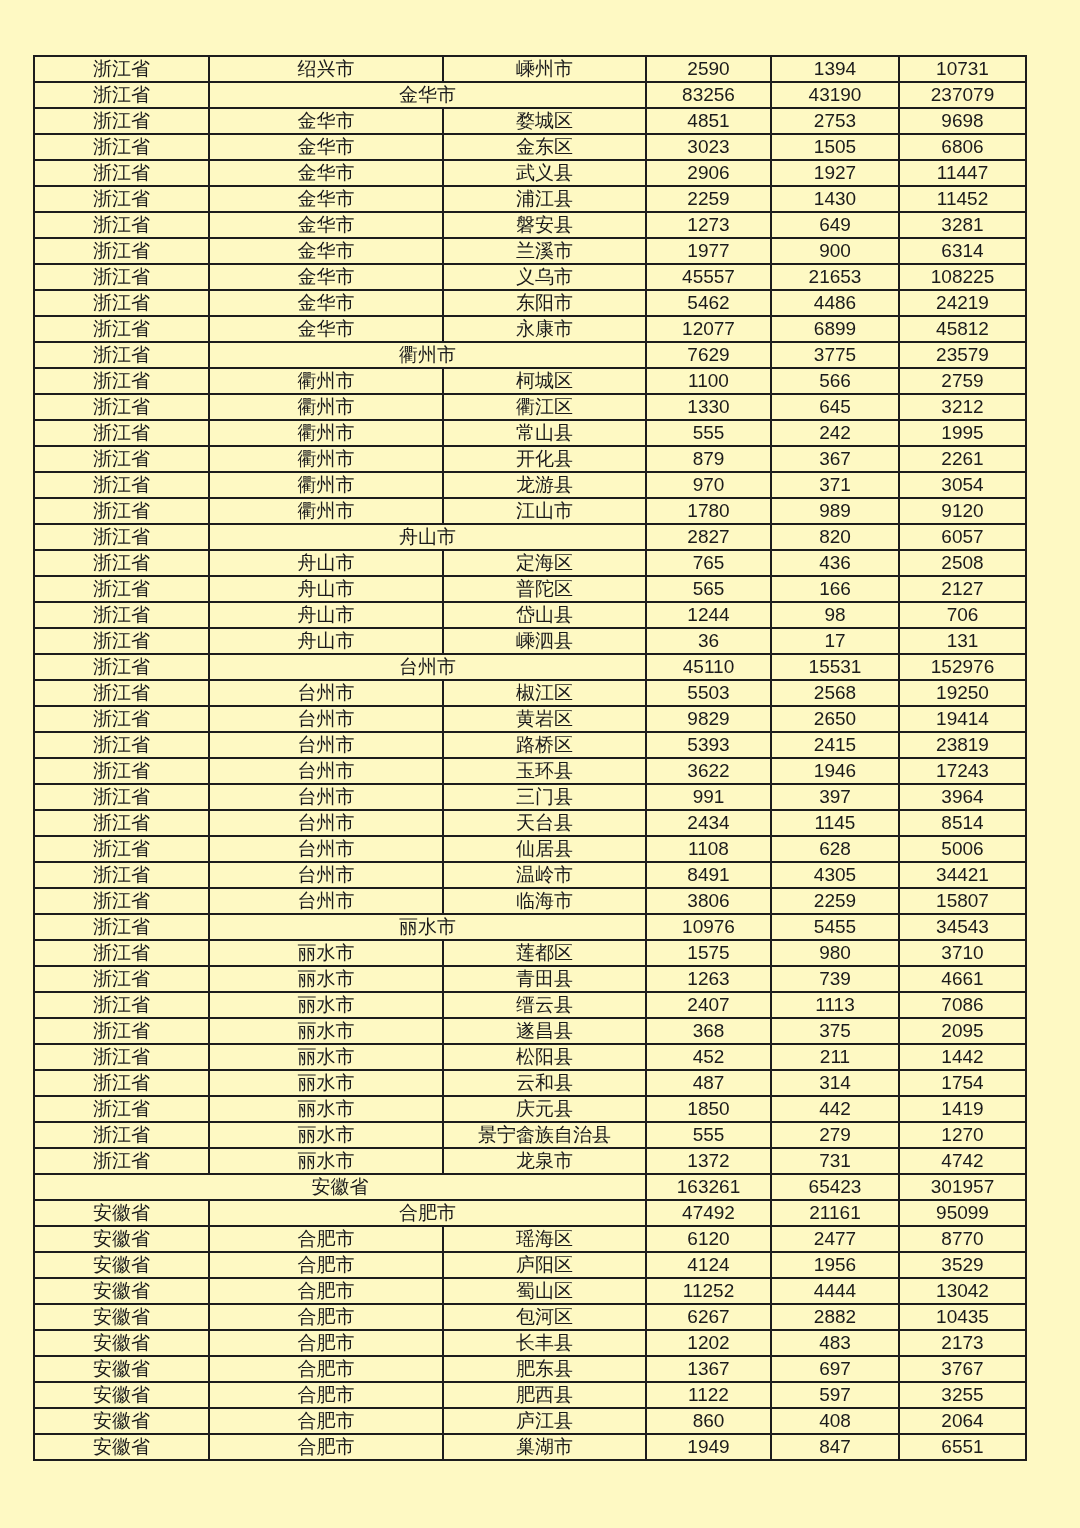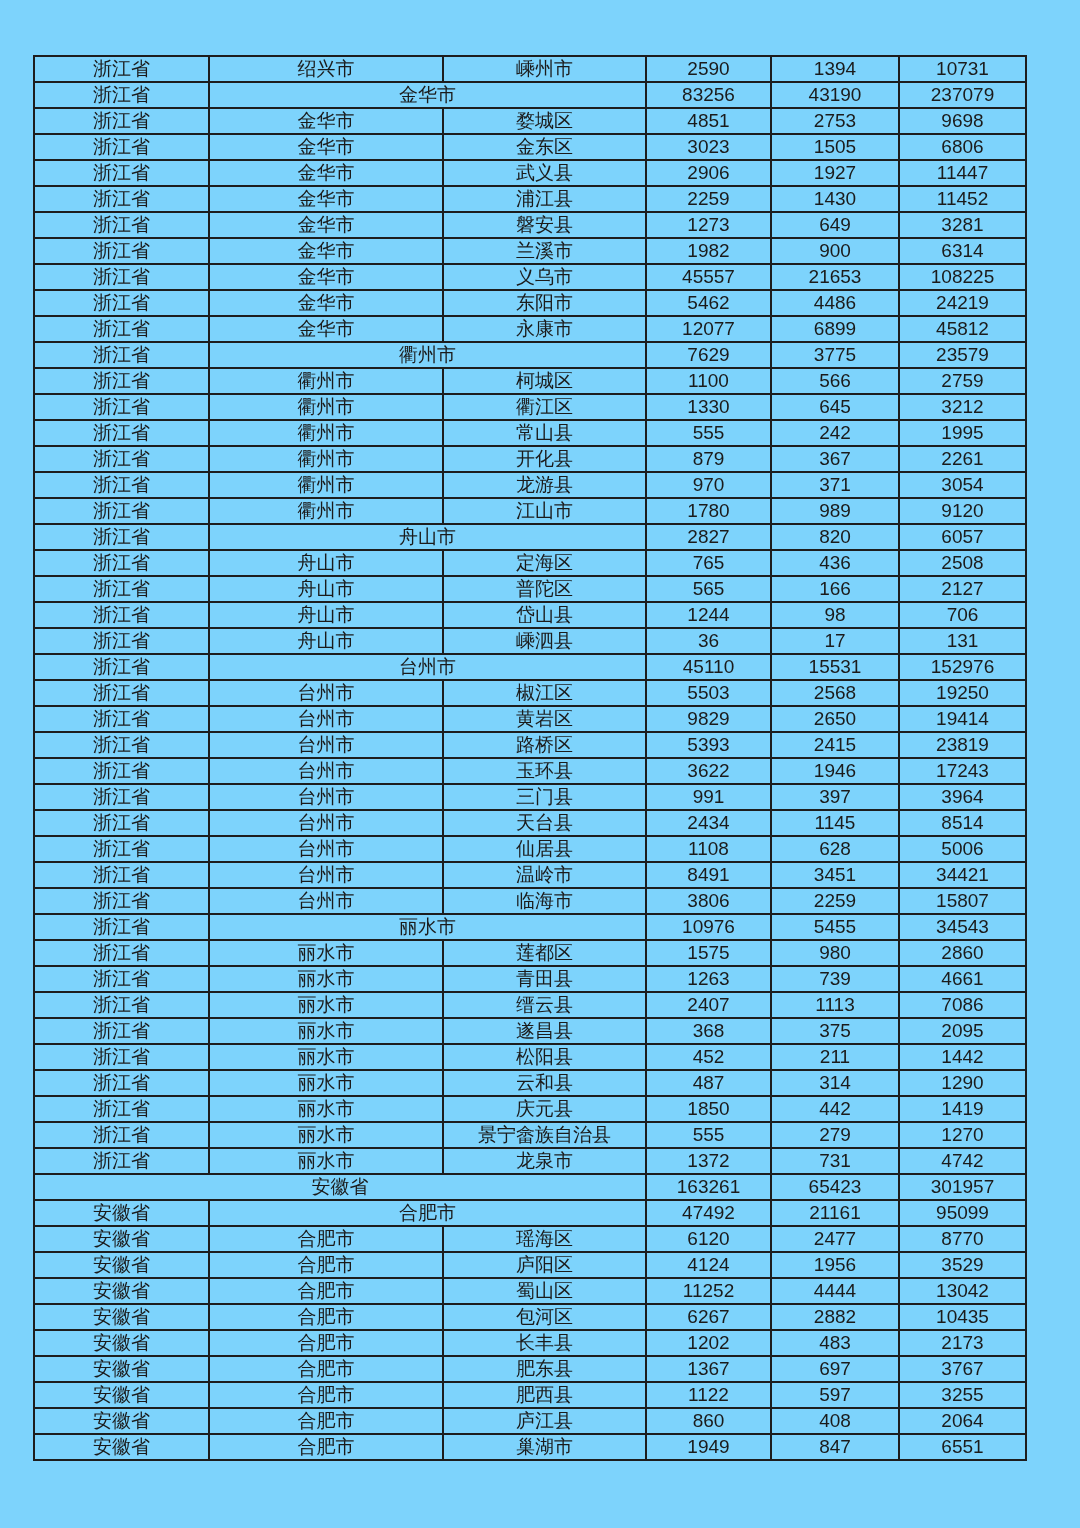--- a/index.html
+++ b/index.html
@@ -4,21 +4,21 @@
 <style>
   html, body {
     margin: 0;
     padding: 0;
     background: #ffffff;
   }
   .page {
     position: relative;
     width: 1080px;
     height: 1528px;
-    background: #7dd3fc;
+    background: #fef9c3;
     overflow: hidden;
     font-family: "Liberation Sans", sans-serif;
     color: #1b1b1b;
   }
   table.data-table {
     position: absolute;
     left: 33px;
     top: 55px;
     width: 992px;
     border-collapse: collapse;
@@ -109,21 +109,21 @@
           <td class="txt">金华市</td>
           <td class="txt">磐安县</td>
           <td class="num">1273</td>
           <td class="num">649</td>
           <td class="num">3281</td>
         </tr>
         <tr>
           <td class="txt">浙江省</td>
           <td class="txt">金华市</td>
           <td class="txt">兰溪市</td>
-          <td class="num">1982</td>
+          <td class="num">1977</td>
           <td class="num">900</td>
           <td class="num">6314</td>
         </tr>
         <tr>
           <td class="txt">浙江省</td>
           <td class="txt">金华市</td>
           <td class="txt">义乌市</td>
           <td class="num">45557</td>
           <td class="num">21653</td>
           <td class="num">108225</td>
@@ -299,21 +299,21 @@
           <td class="txt">仙居县</td>
           <td class="num">1108</td>
           <td class="num">628</td>
           <td class="num">5006</td>
         </tr>
         <tr>
           <td class="txt">浙江省</td>
           <td class="txt">台州市</td>
           <td class="txt">温岭市</td>
           <td class="num">8491</td>
-          <td class="num">3451</td>
+          <td class="num">4305</td>
           <td class="num">34421</td>
         </tr>
         <tr>
           <td class="txt">浙江省</td>
           <td class="txt">台州市</td>
           <td class="txt">临海市</td>
           <td class="num">3806</td>
           <td class="num">2259</td>
           <td class="num">15807</td>
         </tr>
@@ -323,21 +323,21 @@
           <td class="num">10976</td>
           <td class="num">5455</td>
           <td class="num">34543</td>
         </tr>
         <tr>
           <td class="txt">浙江省</td>
           <td class="txt">丽水市</td>
           <td class="txt">莲都区</td>
           <td class="num">1575</td>
           <td class="num">980</td>
-          <td class="num">2860</td>
+          <td class="num">3710</td>
         </tr>
         <tr>
           <td class="txt">浙江省</td>
           <td class="txt">丽水市</td>
           <td class="txt">青田县</td>
           <td class="num">1263</td>
           <td class="num">739</td>
           <td class="num">4661</td>
         </tr>
         <tr>
@@ -363,21 +363,21 @@
           <td class="num">452</td>
           <td class="num">211</td>
           <td class="num">1442</td>
         </tr>
         <tr>
           <td class="txt">浙江省</td>
           <td class="txt">丽水市</td>
           <td class="txt">云和县</td>
           <td class="num">487</td>
           <td class="num">314</td>
-          <td class="num">1290</td>
+          <td class="num">1754</td>
         </tr>
         <tr>
           <td class="txt">浙江省</td>
           <td class="txt">丽水市</td>
           <td class="txt">庆元县</td>
           <td class="num">1850</td>
           <td class="num">442</td>
           <td class="num">1419</td>
         </tr>
         <tr>

